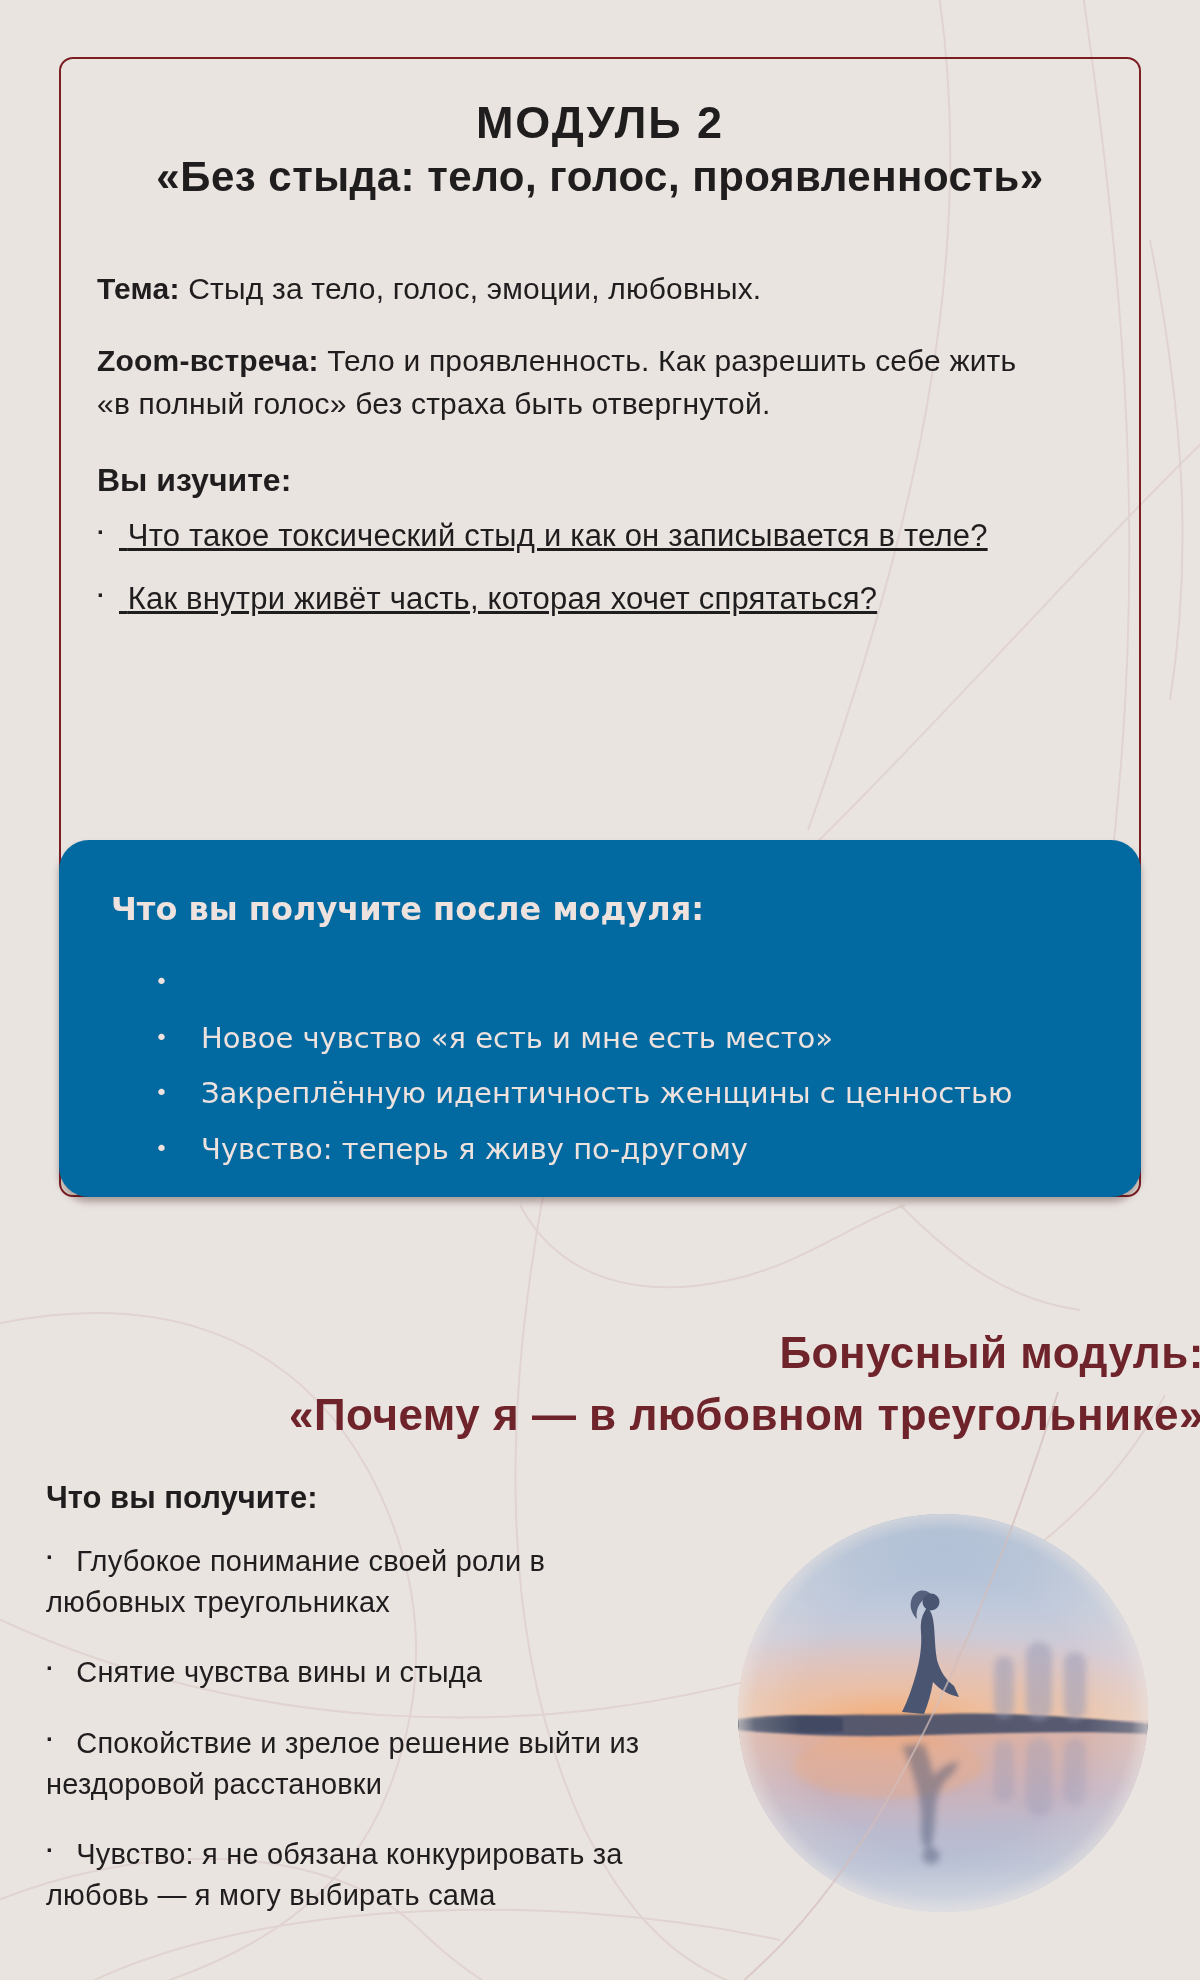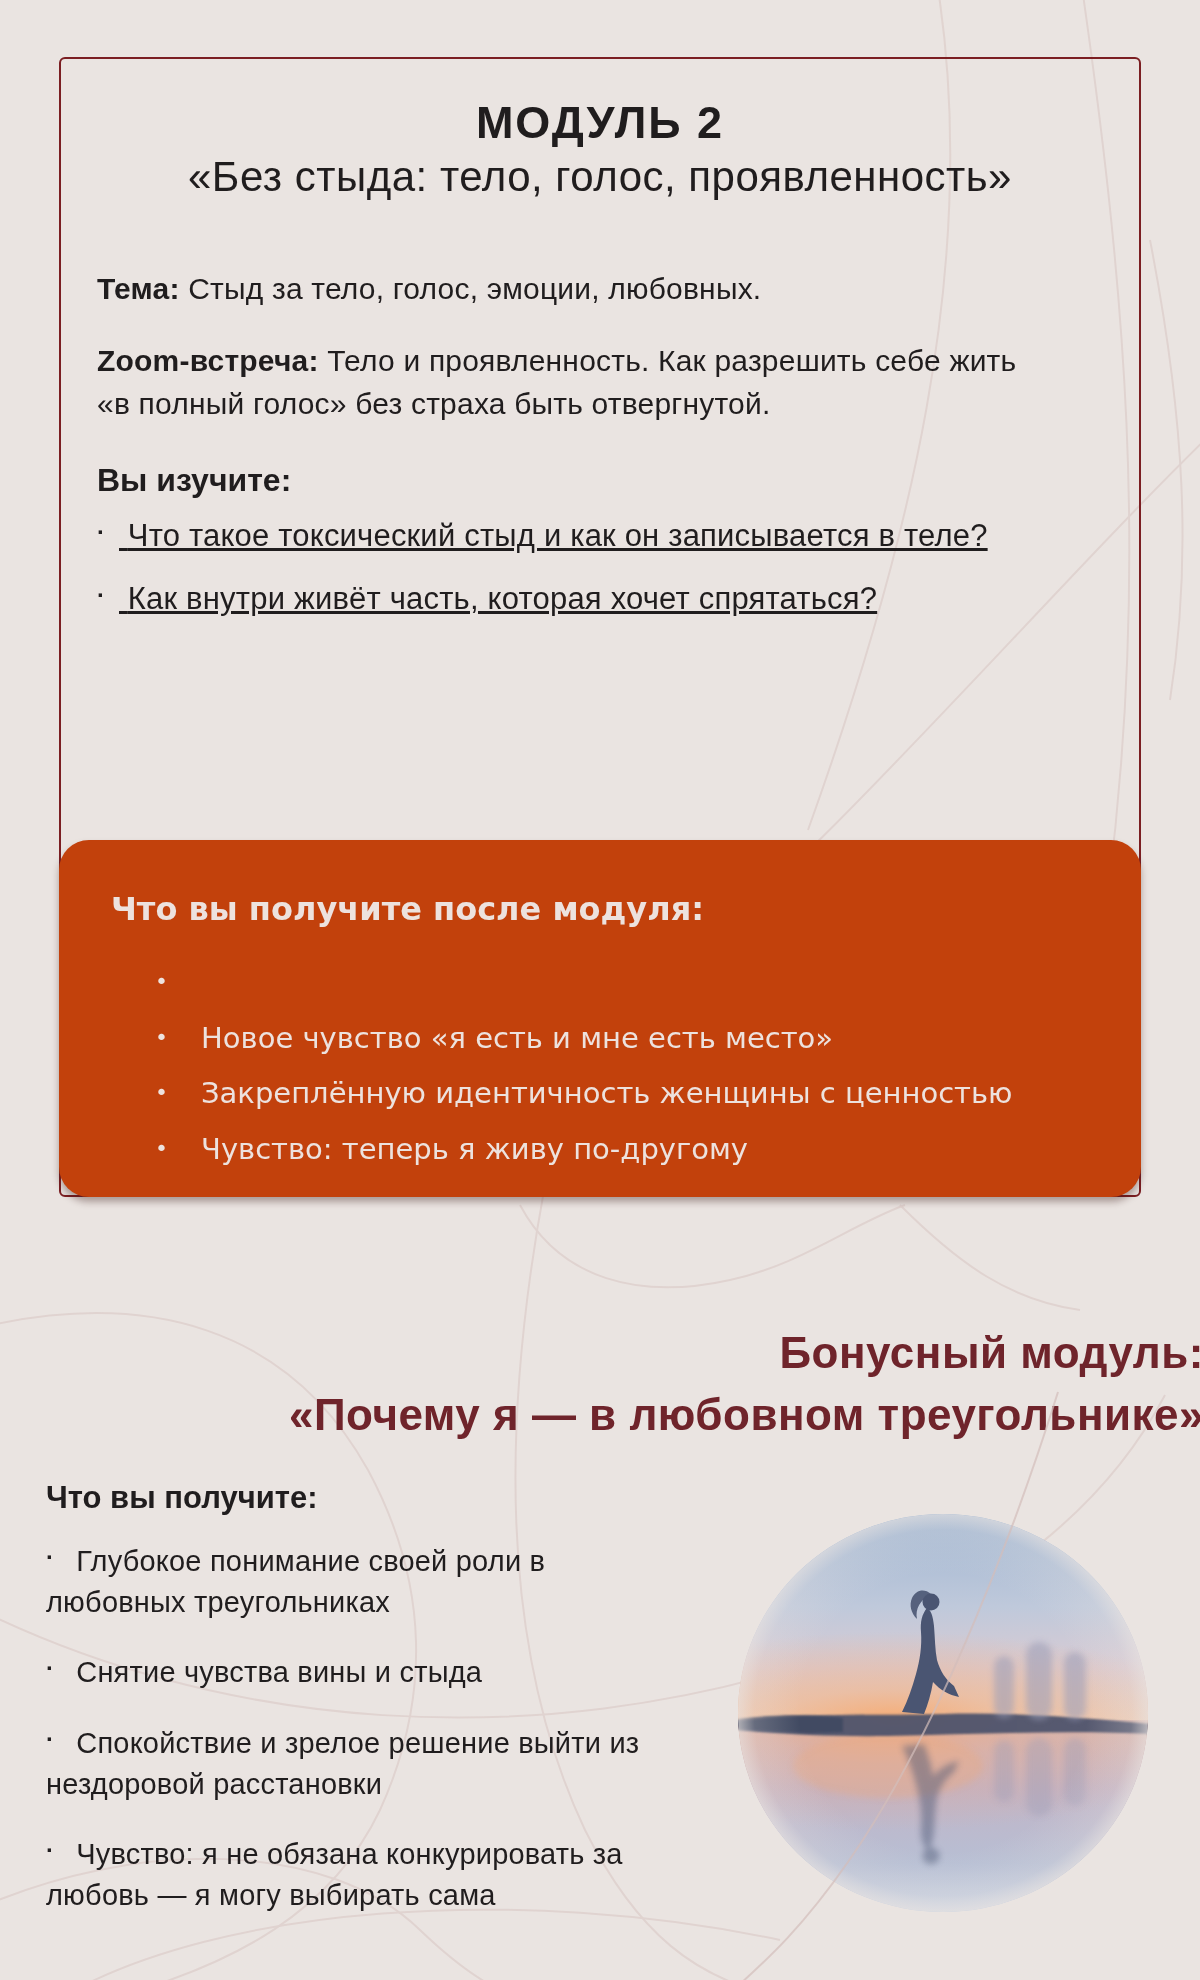--- a/index.html
+++ b/index.html
@@ -8,44 +8,44 @@
     background:#EAE4E1;color:#201D1E;
     font-family:"Liberation Sans",sans-serif;
   }
   .decor,.decor-top{position:absolute;inset:0;pointer-events:none;}
   .decor{z-index:0;}
   .decor-top{z-index:6;}
 
   
   .card{
     position:absolute;left:59px;top:57px;width:1082px;height:1140px;
-    border:2px solid #7B1E22;border-radius:6px;box-sizing:border-box;z-index:2;
+    border:2px solid #7B1E22;border-radius:14px;box-sizing:border-box;z-index:2;
   }
   .module-title{
     position:absolute;top:38px;left:0;width:100%;text-align:center;
     font-size:45px;font-weight:700;letter-spacing:2px;margin:0;
   }
   .module-subtitle{
     position:absolute;top:94px;left:0;width:100%;text-align:center;
-    font-size:42px;font-weight:400;letter-spacing:.5px;margin:0;
+    font-size:42px;font-weight:700;letter-spacing:.5px;margin:0;
   }
   .card-body{position:absolute;top:162px;left:36px;right:34px;}
   .para{font-size:30px;line-height:1.45;margin:0 0 0 0;letter-spacing:.2px;}
   .para b{font-weight:700;}
   .para.theme{margin-top:46px;}
   .para.zoomp{margin-top:28px;max-width:960px;}
   .learn-heading{font-size:32px;font-weight:700;margin:36px 0 0 0;}
   .learn-list{margin-top:16px;text-decoration:underline;}
   .learn-item{font-size:31px;line-height:1.35;margin-bottom:22px;letter-spacing:.2px;}
   .mdot{display:inline-block;width:22px;font-weight:700;font-size:24px;vertical-align:6px;}
 
   
   .results-box{
     position:absolute;left:-2px;right:-2px;bottom:-2px;height:357px;
-    background:#c2410c;border-radius:30px;box-sizing:border-box;
+    background:#0369a1;border-radius:30px;box-sizing:border-box;
     padding:50px 40px 0 52px;color:#EDE2DE;
     font-family:"DejaVu Sans",sans-serif;
     box-shadow:0 5px 7px rgba(55,20,18,.35);
   }
   .results-heading{font-size:32px;font-weight:700;margin:0 0 34px 0;}
   .results-list{margin:0;padding:0;list-style:none;font-size:29px;}
   .result-item{display:flex;align-items:flex-start;margin-bottom:15px;line-height:1.4;}
   .rbullet{flex:none;width:46px;padding-left:44px;font-size:22px;line-height:1.85;}
 
   

